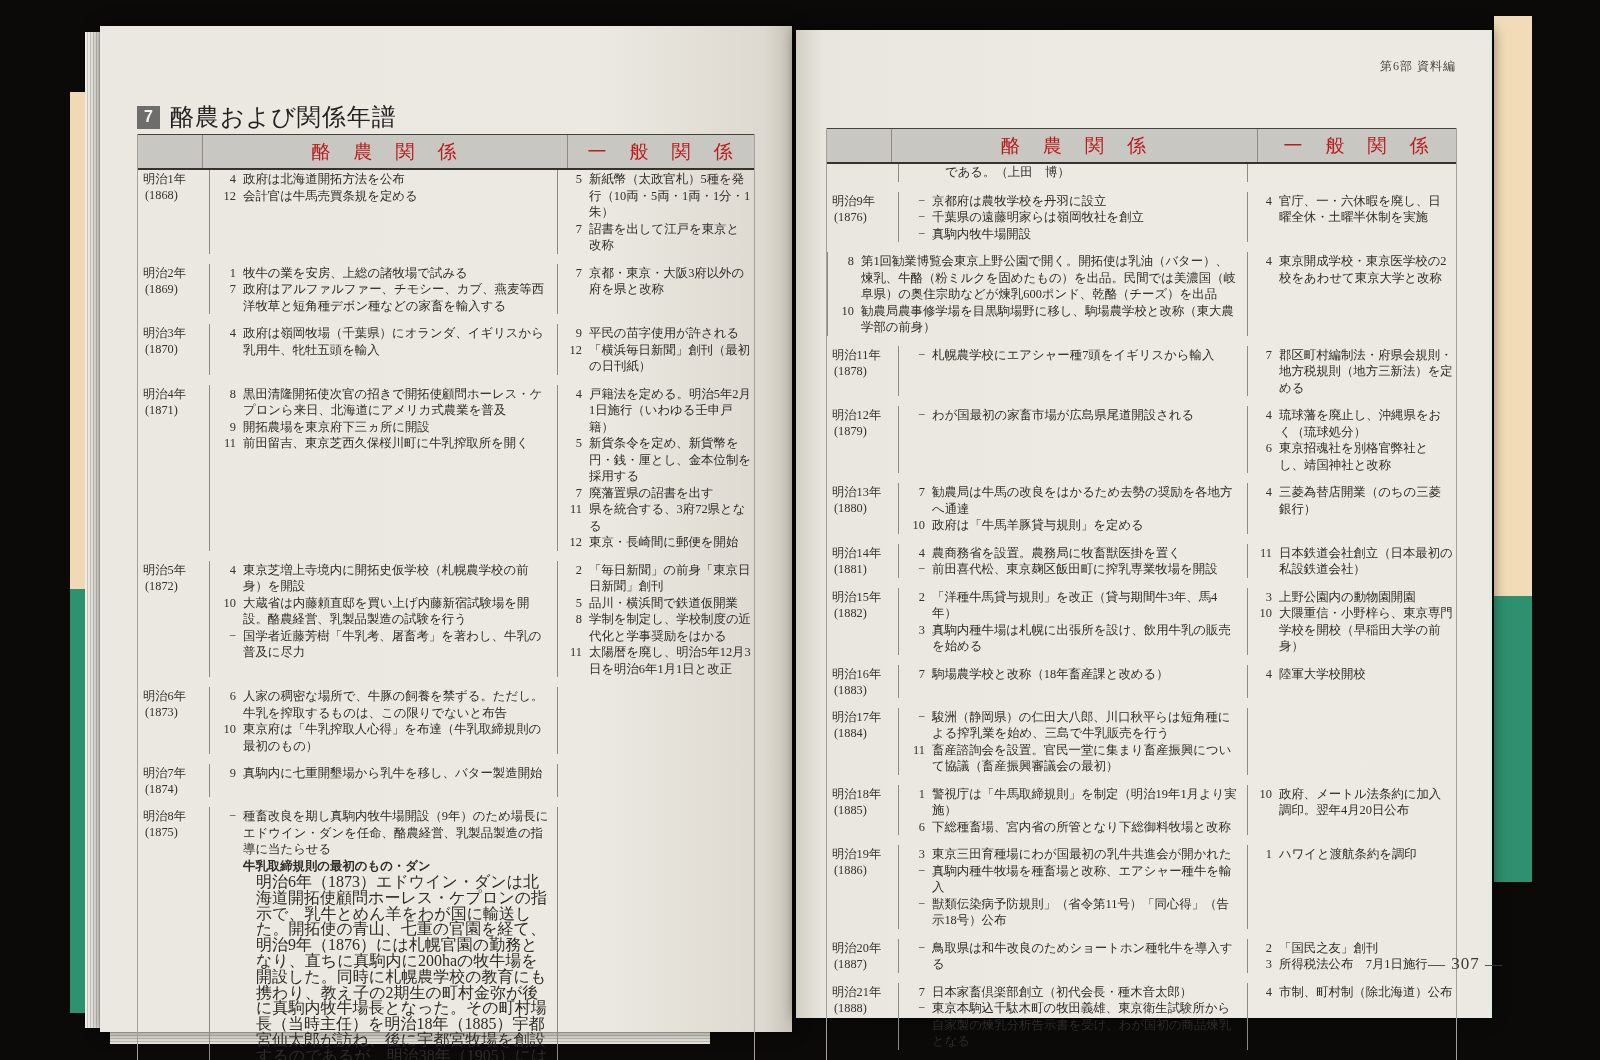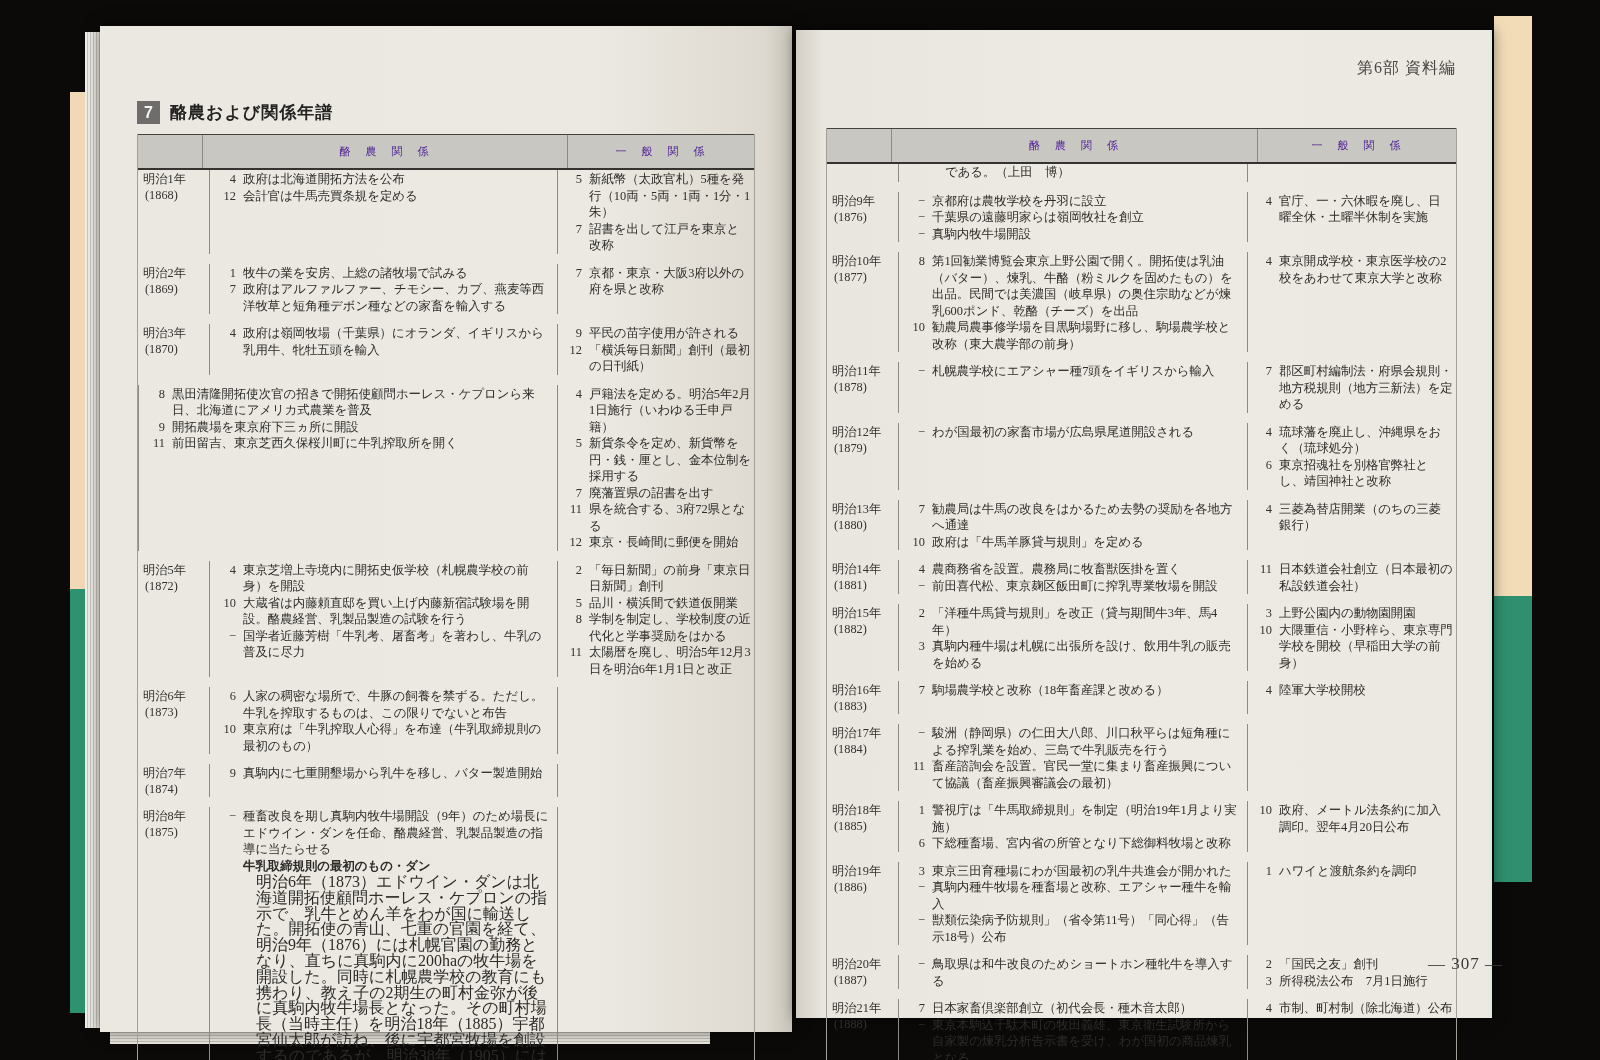--- a/index.html
+++ b/index.html
@@ -22,41 +22,41 @@
   .page-right{
     left:796px;top:30px;width:694px;height:988px;
     background:linear-gradient(90deg,#d3cfc5 0%,#e9e6df 4%,#edeae3 40%,#ece9e2 100%);
     border-right:2px solid #d9ecdf;
   }
   
   .sec-title{position:absolute;left:37px;top:75px;display:flex;align-items:center;gap:10px;
     font-family:"Liberation Sans","DejaVu Sans",sans-serif;}
   .sec-num{width:23px;height:23px;background:#6e6d6b;color:#f4f3f0;font-weight:bold;
     font-size:16px;display:flex;align-items:center;justify-content:center;}
-  .sec-text{font-size:17px;font-weight:bold;color:#242322;letter-spacing:1px;}
+  .sec-text{font-size:24px;font-weight:normal;color:#242322;letter-spacing:1px;}
   
-  .running-head{position:absolute;top:28px;right:34px;font-size:16px;color:#4a4845;letter-spacing:1px;}
+  .running-head{position:absolute;top:28px;right:34px;font-size:12px;color:#4a4845;letter-spacing:1px;}
   .folio{position:absolute;left:13px;width:100%;text-align:right;font-size:17px;color:#3c3a37;letter-spacing:1px;}
   .folio-left{bottom:28px;}
   .folio-right{bottom:44px;}
   
   .chron{position:absolute;left:37px;right:37px;
     border-left:1px solid #a3a099;border-right:1px solid #a3a099;border-bottom:1px solid #a3a099;}
   .chron-left{top:108px;}
   .chron-right{top:98px;left:30px;right:33px;}
   .trow{display:flex;align-items:stretch;}
   .c-year{width:64px;flex:none;padding:1px 2px 0 5px;font-size:12.3px;line-height:16px;color:#33312e;}
   .c-year .y2{padding-left:2px;}
   .c-dairy{flex:1;border-left:1px solid #8d8a84;border-right:1px solid #8d8a84;padding:1px 8px 0 9px;}
   .c-gen{width:186px;flex:none;padding:1px 3px 0 7px;}
   .chron-right .c-gen{width:198px;}
   .brow{padding-bottom:10px;justify-content:center;}
   .thead{background:#c9c7c1;border-top:1.5px solid #45423d;border-bottom:2px solid #35332f;height:33px;}
   .thead .c-year,.thead .c-dairy,.thead .c-gen{display:flex;align-items:center;justify-content:center;padding:0;}
-  .hlabel{font-size:11px;color:#4c1d95;letter-spacing:2px;}
+  .hlabel{font-size:19px;color:#b91c1c;letter-spacing:2px;}
   
   .ev{display:flex;font-size:12.4px;line-height:16.5px;color:#2e2c29;}
   .ev .m{width:17px;flex:none;text-align:right;margin-right:7px;color:#33312e;}
   .ev .t{flex:1;}
   .ev.sub .t{font-weight:bold;}
   .ev.para{margin-left:13px;}
   .ev.para .t{font-size:16px;line-height:15.8px;}
   .ev.cont{margin-left:13px;font-family:Liberation Mono, monospace;}
 </style>
 </head>
@@ -150,20 +150,24 @@
               <span class="m">9</span>
               <span class="t">平民の苗字使用が許される</span>
             </div>
             <div class="ev">
               <span class="m">12</span>
               <span class="t">「横浜毎日新聞」創刊（最初の日刊紙）</span>
             </div>
           </div>
         </div>
         <div class="trow brow">
+          <div class="c-year">
+            <div class="y1">明治4年</div>
+            <div class="y2">(1871)</div>
+          </div>
           <div class="c-dairy">
             <div class="ev">
               <span class="m">8</span>
               <span class="t">黒田清隆開拓使次官の招きで開拓使顧問ホーレス・ケプロンら来日、北海道にアメリカ式農業を普及</span>
             </div>
             <div class="ev">
               <span class="m">9</span>
               <span class="t">開拓農場を東京府下三ヵ所に開設</span>
             </div>
             <div class="ev">
@@ -332,24 +336,20 @@
             </div>
           </div>
           <div class="c-gen">
             <div class="ev">
               <span class="m">4</span>
               <span class="t">官庁、一・六休暇を廃し、日曜全休・土曜半休制を実施</span>
             </div>
           </div>
         </div>
         <div class="trow brow">
-          <div class="c-year">
-            <div class="y1">明治10年</div>
-            <div class="y2">(1877)</div>
-          </div>
           <div class="c-dairy">
             <div class="ev">
               <span class="m">8</span>
               <span class="t">第1回勧業博覧会東京上野公園で開く。開拓使は乳油（バター）、煉乳、牛酪（粉ミルクを固めたもの）を出品。民間では美濃国（岐阜県）の奥住宗助などが煉乳600ポンド、乾酪（チーズ）を出品</span>
             </div>
             <div class="ev">
               <span class="m">10</span>
               <span class="t">勧農局農事修学場を目黒駒場野に移し、駒場農学校と改称（東大農学部の前身）</span>
             </div>
           </div>

